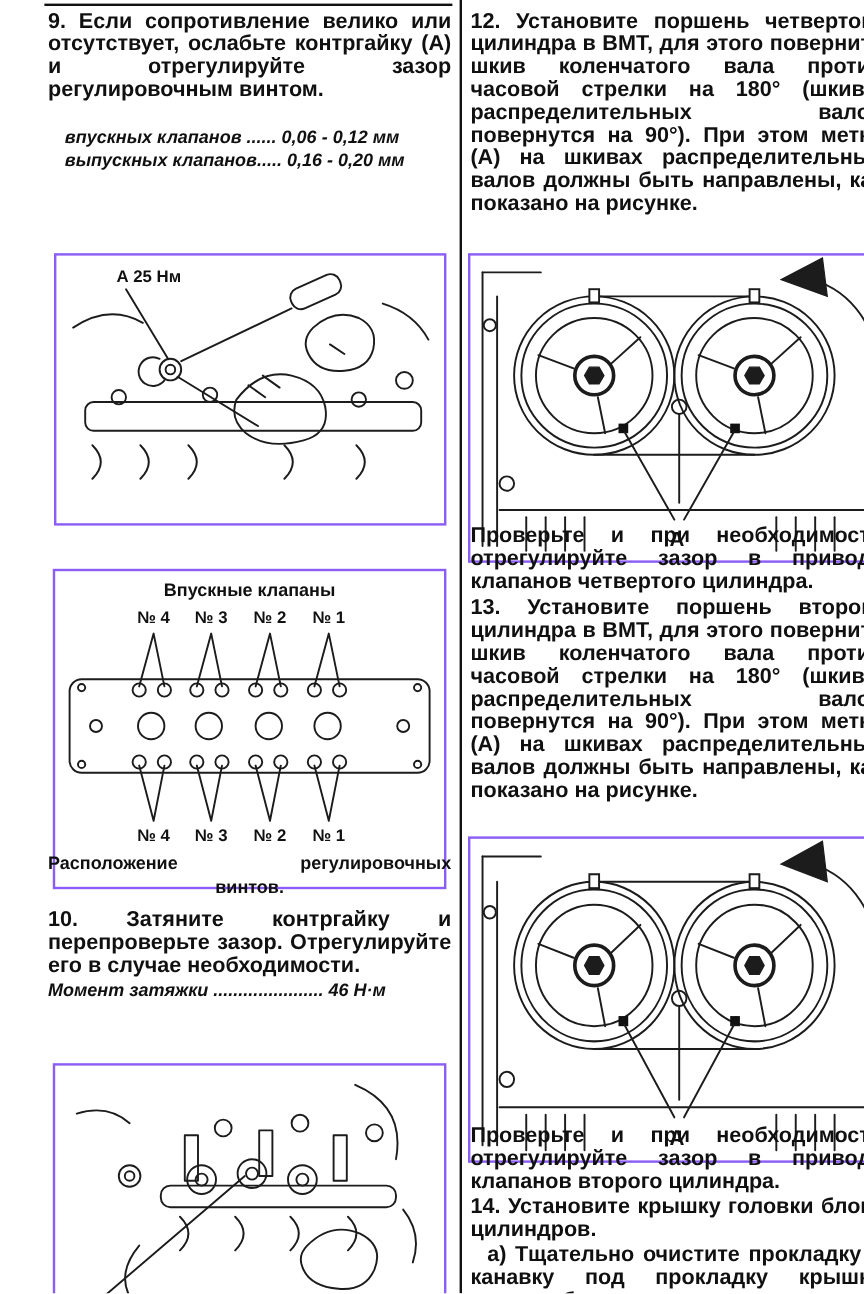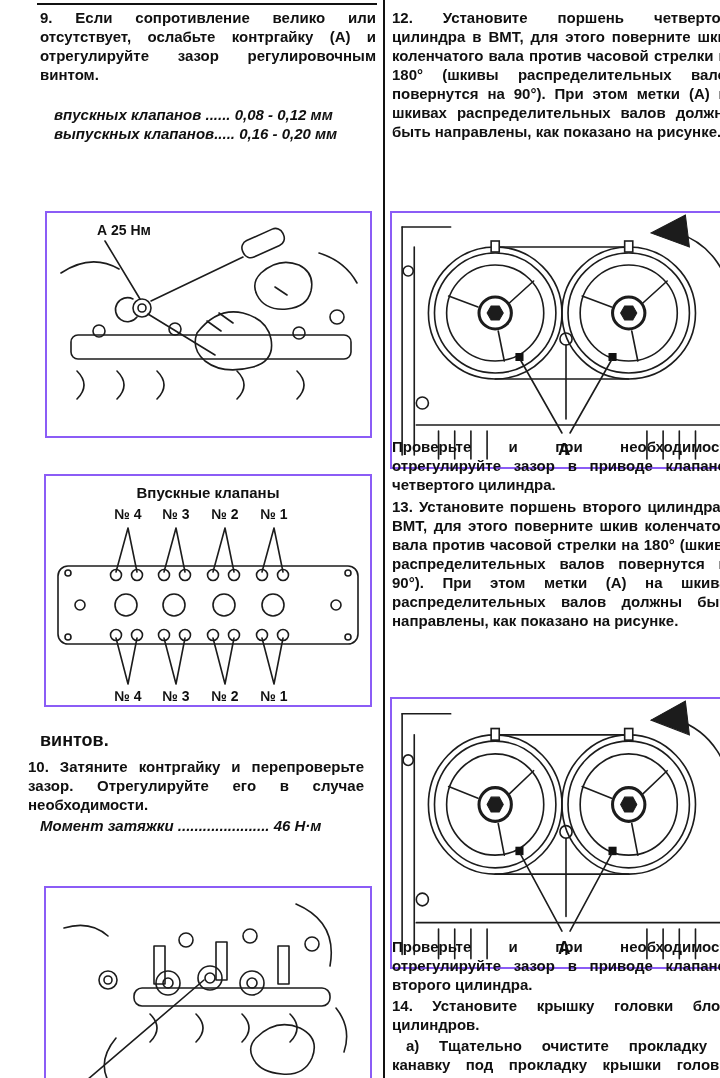--- a/index.html
+++ b/index.html
@@ -1,30 +1,30 @@
 <!DOCTYPE html>
 <html lang="ru"><head>
 <meta charset="utf-8">
 <style>
   * { margin:0; padding:0; box-sizing:border-box; }
   html,body { width:720px; height:1078px; background:#ffffff; }
   body { font-family:"Liberation Sans", sans-serif; color:#101010; position:relative; }
   .page { position:absolute; left:0; top:0; width:720px; height:1078px; overflow:hidden; background:#fff; }
   .abs { position:absolute; }
-  .para { font-size:15px; line-height:19px; font-weight:700; text-align:justify; }
+  .para { font-size:18px; line-height:19px; font-weight:700; text-align:justify; }
   .spec { font-size:15px; line-height:19px; font-weight:700; font-style:italic; }
   .spec-ind { padding-left:14px; }
   .rule-h { background:#111; height:2px; }
   .rule-v { background:#111; width:2px; }
   .fig { border:2px solid #8b5cf6; background:#fff; overflow:hidden;margin-top:41px; }
   .fig svg { display:block; }
   .fig-label { font-size:15px; font-weight:700; text-align:center; width:100%; }
   .numrow span { position:absolute; font-size:14px; font-weight:700; width:40px; text-align:center; }
   .caption-row { display:flex; justify-content:space-between; font-size:15px; font-weight:700; line-height:20px; }
-  .caption-l2 { font-size:18px; font-weight:700; line-height:20px; }
+  .caption-l2 { font-size:15px; font-weight:700; line-height:20px;text-align:center; }
   svg text { font-family:"Liberation Sans", sans-serif; }
   .sk { stroke:#1c1c1c; fill:none; stroke-width:1.6; stroke-linecap:round; stroke-linejoin:round; }
   .skf { stroke:#1c1c1c; fill:#1c1c1c; }
 </style>
 </head>
 <body>
 
 <svg width="0" height="0" style="position:absolute" aria-hidden="true">
   <symbol id="pulley-scene" viewBox="0 0 344 254">
 
@@ -90,21 +90,21 @@
   </symbol>
 </svg>
 
 <div class="page">
 
   <div class="abs rule-h" style="left:37px; top:3px; width:340px;"></div>
   <div class="abs rule-v" style="left:383px; top:0; height:1078px;"></div>
 
   <p class="abs para" style="left:40px; top:8px; width:336px;">9. Если сопротивление велико или отсутствует, ослабьте контргайку (А) и отрегулируйте зазор регулировочным винтом.</p>
 
-  <p class="abs spec spec-ind" style="left:40px; top:105px; width:336px;">впускных клапанов ...... 0,08 - 0,12 мм</p>
+  <p class="abs spec spec-ind" style="left:40px; top:105px; width:336px;">впускных клапанов ...... 0,06 - 0,12 мм</p>
   <p class="abs spec spec-ind" style="left:40px; top:124px; width:336px;font-style:italic;">выпускных клапанов..... 0,16 - 0,20 мм</p>
 
   <div class="abs fig" style="left:45px; top:170px; width:327px; height:227px;">
     <svg width="323" height="223" viewBox="0 0 323 223">
       <text x="50" y="22" font-size="14" font-weight="bold" fill="#111">А 25 Нм</text>
       <line class="sk" x1="58" y1="28" x2="93" y2="86"></line>
 
       <rect class="sk" x="24" y="122" width="280" height="24" rx="7"></rect>
       <circle class="sk" cx="52" cy="118" r="6"></circle>
       <circle class="sk" cx="128" cy="116" r="6"></circle>
@@ -121,21 +121,21 @@
 
       <line class="sk" x1="104" y1="88" x2="196" y2="44" stroke-width="4"></line>
       <rect class="sk" x="196" y="30" width="44" height="18" rx="8" transform="rotate(-24 196 39)"></rect>
 
       <path class="sk" d="M150 120 q20 -26 46 -20 q24 6 28 26 q4 22 -18 28 q-30 8 -48 -6 q-14 -12 -8 -28 z"></path>
       <path class="sk" d="M214 60 q18 -16 38 -8 q16 8 12 26 q-4 16 -24 18 q-22 2 -30 -14 q-6 -12 4 -22 z"></path>
       <path class="sk" d="M160 108 l14 10 M172 100 l14 10 M228 74 l12 8"></path>
     </svg>
   </div>
 
-  <div class="abs fig" style="left:44px; top:433px; width:328px; height:233px;">
+  <div class="abs fig" style="left:44px; top:433px; width:328px; height:267px;">
     <div class="abs fig-label" style="top:8px;">Впускные клапаны</div>
     <div class="abs numrow" style="left:0; top:30px; width:324px; height:18px;">
       <span style="left:62px">№ 4</span>
       <span style="left:110px">№ 3</span>
       <span style="left:159px">№ 2</span>
       <span style="left:208px">№ 1</span>
     </div>
     <svg class="abs" style="left:0; top:50px;" width="324" height="160" viewBox="0 0 324 160">
 
       <path class="sk" d="M82 2 L70 46 M82 2 L91 46 M130 2 L118 46 M130 2 L139 46 M179 2 L167 46 M179 2 L188 46 M228 2 L216 46 M228 2 L237 46"></path>
@@ -178,23 +178,27 @@
         <circle class="sk" cx="290" cy="79" r="5"></circle>
     </svg>
     <div class="abs numrow" style="left:0; top:212px; width:324px; height:18px;">
       <span style="left:62px">№ 4</span>
       <span style="left:110px">№ 3</span>
       <span style="left:159px">№ 2</span>
       <span style="left:208px">№ 1</span>
     </div>
   </div>
 
+  <div class="abs caption-row" style="left:40px; top:710px; width:336px;">
+    <span>Расположение</span>
+    <span>регулировочных</span>
+  </div>
   <div class="abs caption-l2" style="left:40px; top:730px; width:336px;">винтов.</div>
 
-  <p class="abs para" style="left:28px; top:757px; width:336px;">10. Затяните контргайку и перепроверьте зазор. Отрегулируйте его в случае необходимости.</p>
+  <p class="abs para" style="left:40px; top:757px; width:336px;">10. Затяните контргайку и перепроверьте зазор. Отрегулируйте его в случае необходимости.</p>
   <p class="abs spec" style="left:40px; top:816px; width:336px;">Момент затяжки ...................... 46 Н·м</p>
 
   <div class="abs fig" style="left:44px; top:845px; width:328px; height:231px;">
     <svg width="324" height="227" viewBox="0 0 324 227">
       <path class="sk" d="M250 16 q42 18 34 62 M18 40 q26 -8 44 8"></path>
 
       <rect class="sk" x="88" y="100" width="196" height="18" rx="8"></rect>
       <circle class="sk" cx="122" cy="95" r="12"></circle>
         <circle class="sk" cx="164" cy="90" r="12"></circle>
         <circle class="sk" cx="206" cy="95" r="12"></circle>

